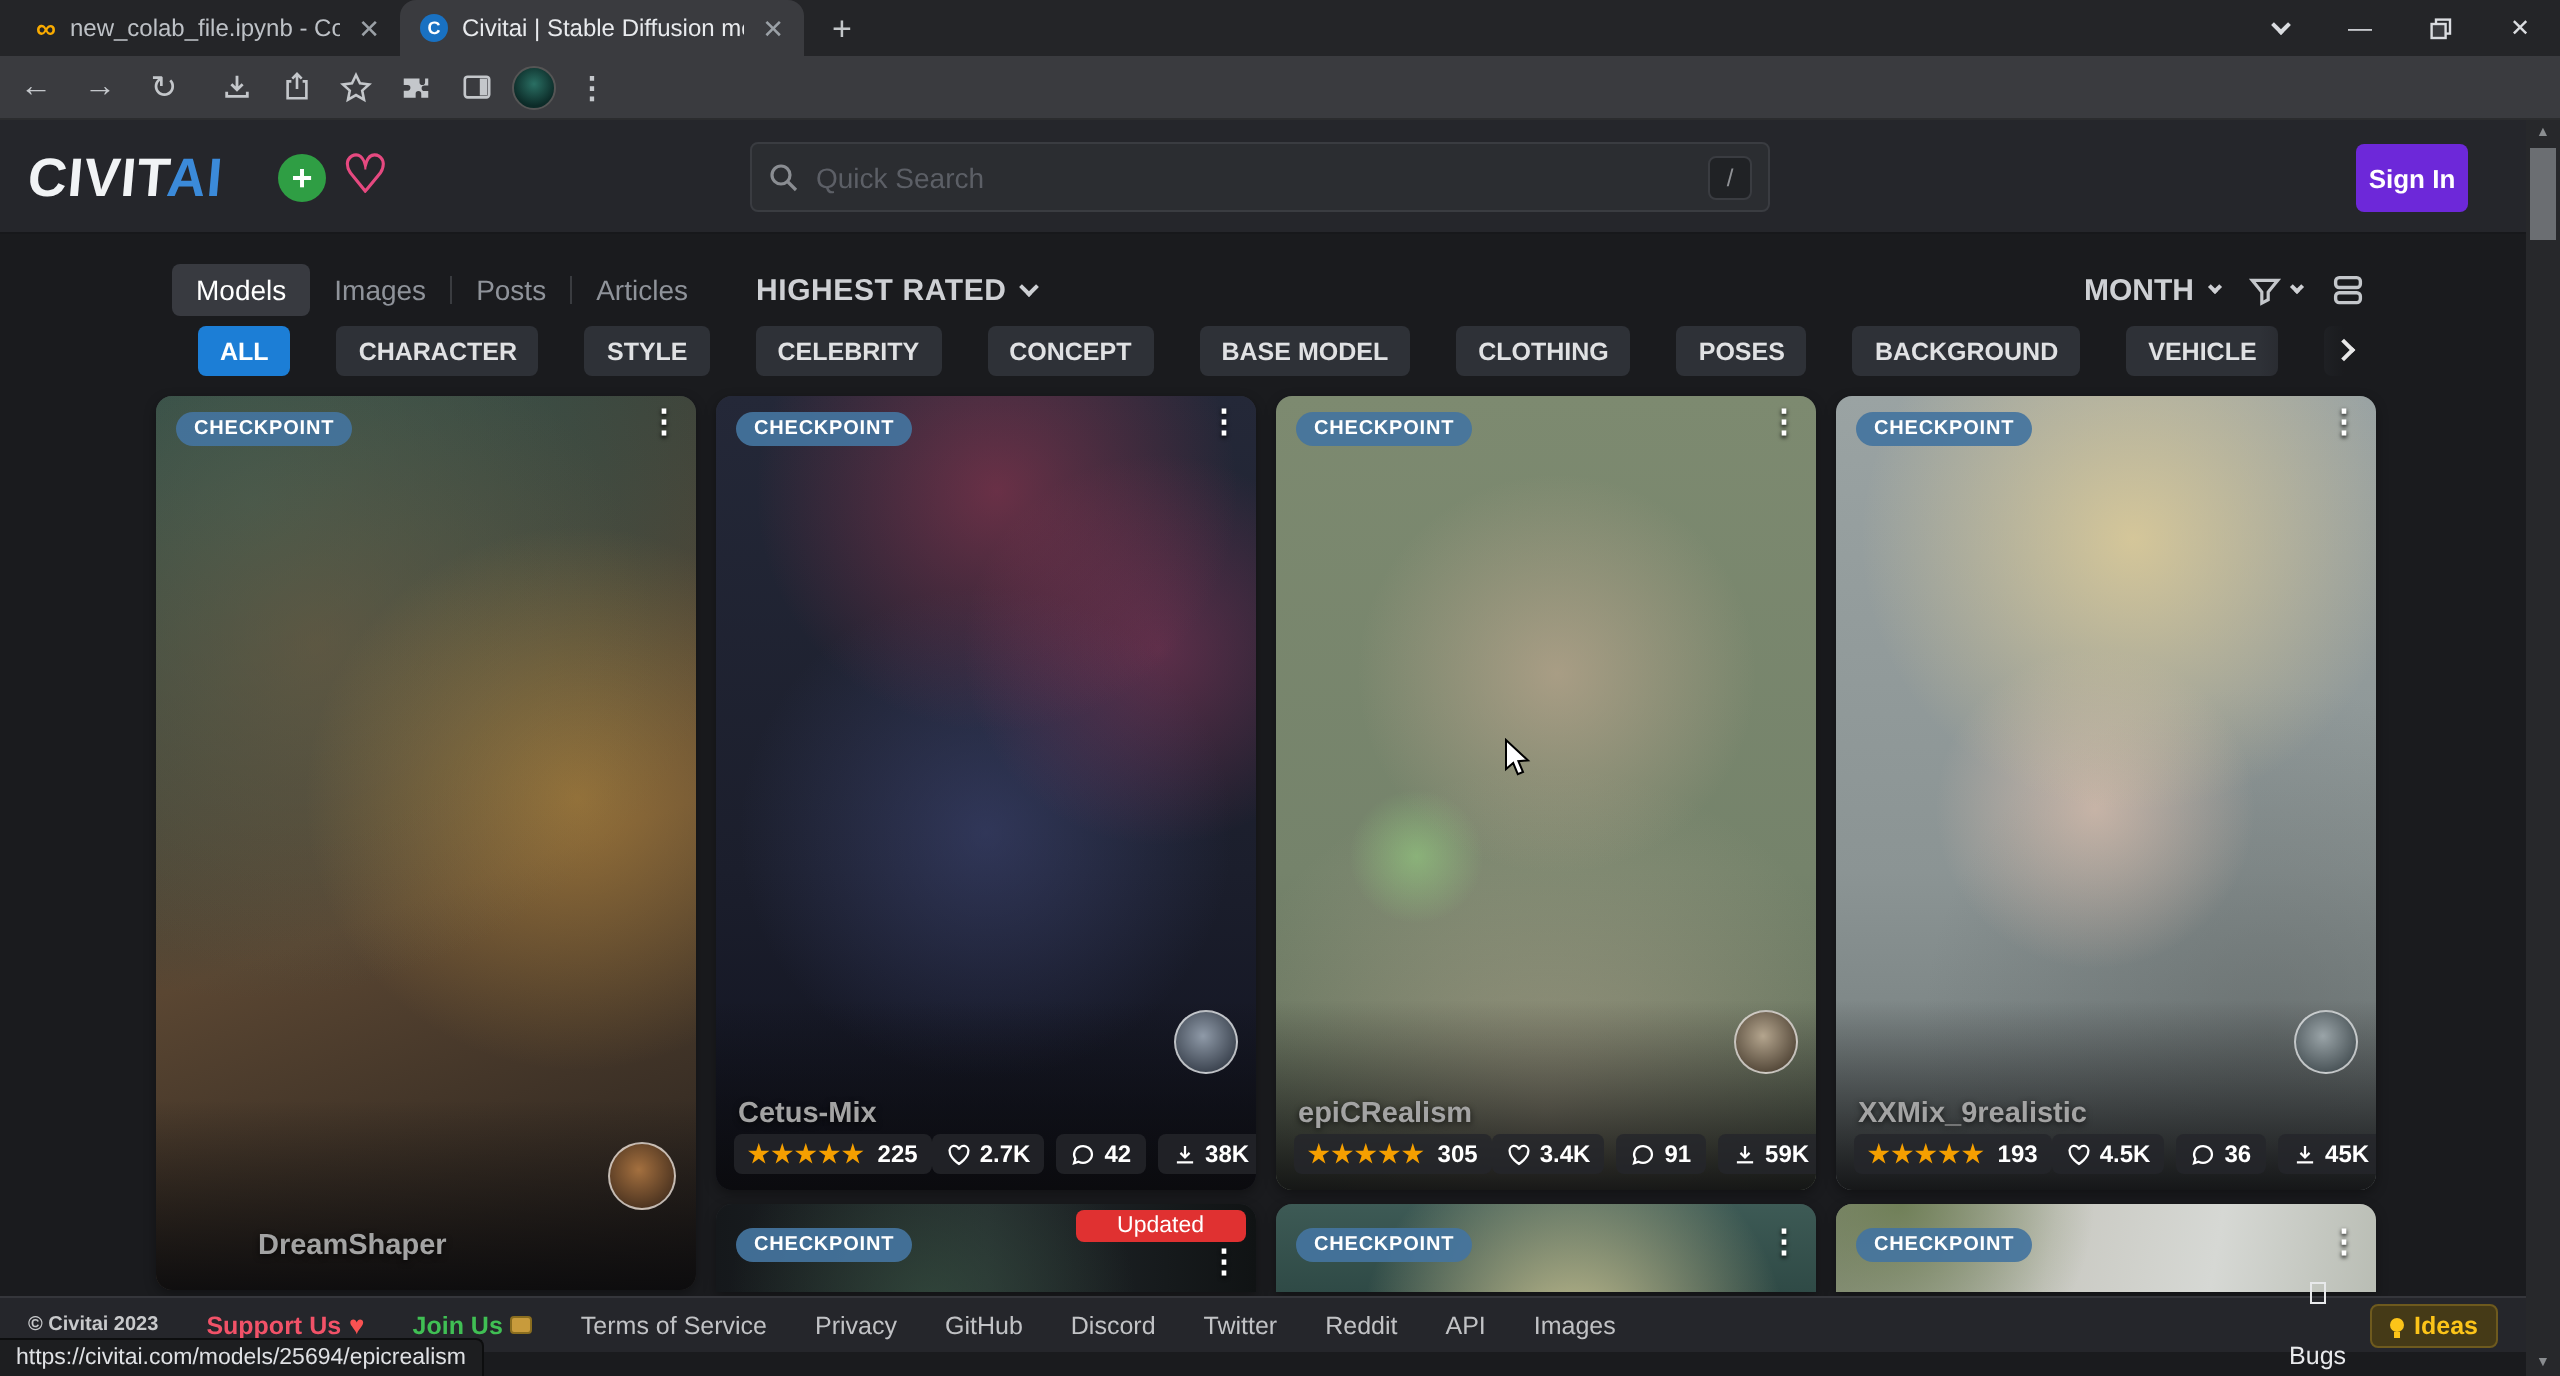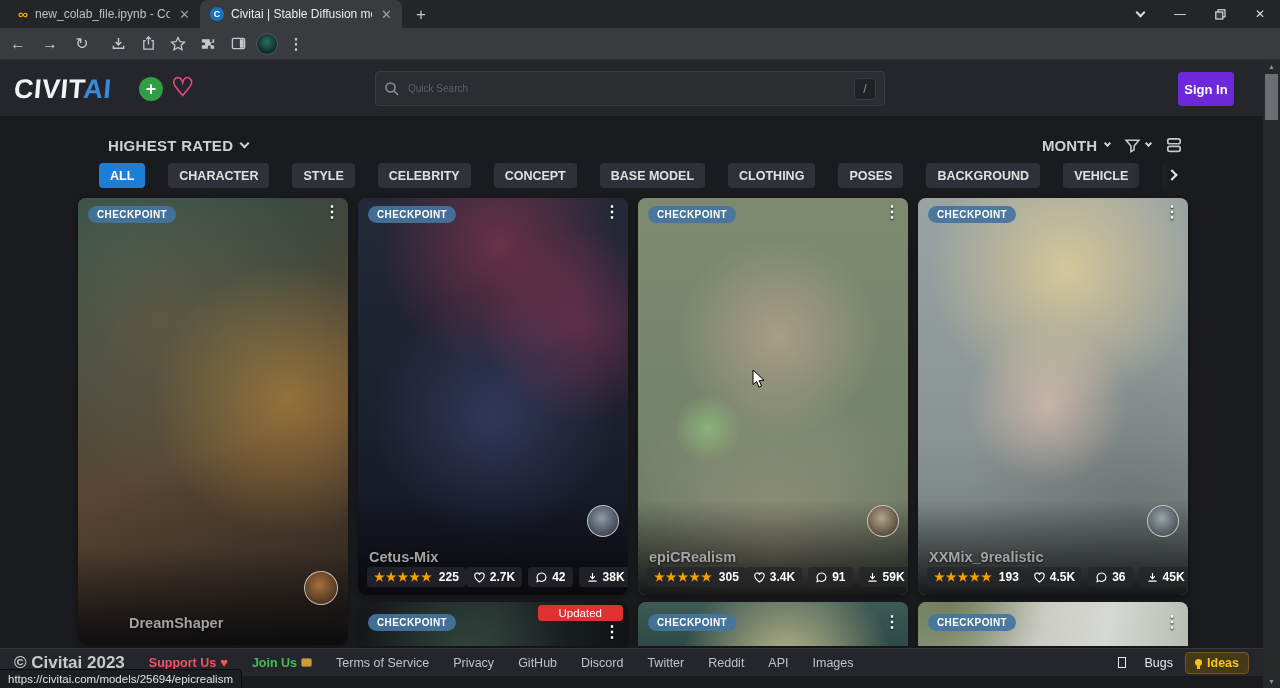--- a/index.html
+++ b/index.html
@@ -41,21 +41,21 @@
   .siteheader { left:0; top:60px; width:1280px; height:57px; background:#25262b; border-bottom:1px solid #17181b; }
   .logo { position:absolute; left:14px; top:14px; font-size:27px; font-weight:800; letter-spacing:.5px;
           transform:skewX(-5deg); }
   .logo .civit { color:#f1f3f5; } .logo .ai { color:#3b8ad9; }
   .plusbtn { position:absolute; left:139px; top:77px; width:24px; height:24px; border-radius:50%;
              background:#2f9e44; color:#fff; font-size:18px; font-weight:bold; display:flex; align-items:center;
              justify-content:center; line-height:1; }
   .heartbtn { position:absolute; left:171px; top:72px; color:#e64980; font-size:26px; font-weight:bold; }
   .searchbox { position:absolute; left:375px; top:71px; width:510px; height:35px; background:#2b2d31;
                border:1px solid #3a3c41; border-radius:4px; display:flex; align-items:center; padding:0 8px; gap:8px; }
-  .searchbox input { flex:1; background:transparent; border:none; outline:none; color:#c1c2c5; font-size:10px;
+  .searchbox input { flex:1; background:transparent; border:none; outline:none; color:#c1c2c5; font-size:14px;
                      font-family:"Liberation Sans", sans-serif; }
   .searchbox input::placeholder { color:#5c5f66; }
   .slash { width:22px; height:22px; background:#202225; border:1px solid #3a3c41; border-radius:4px;
            color:#909296; font-size:12px; display:flex; align-items:center; justify-content:center; }
   .signin { position:absolute; left:1178px; top:72px; width:56px; height:34px; background:#6d28d9;
             border-radius:4px; color:#fff; font-size:13px; font-weight:600; display:flex; align-items:center;
             justify-content:center; }
 
   
   .navrow { left:86px; top:131px; height:28px; display:flex; align-items:center; }
@@ -100,28 +100,28 @@
   .pill { background:rgba(37,38,43,.82); border-radius:4px; padding:3px 7px; display:flex; align-items:center;
           gap:4px; color:#fff; font-size:12px; font-weight:bold; }
   .pill .stars { color:#f59f00; font-size:12px; letter-spacing:1px; margin-right:2px; }
   .statgroup { display:flex; gap:6px; }
   .updated { position:absolute; top:3px; right:5px; background:#e03131; color:#fff; font-size:11.5px;
              padding:2px 21px; border-radius:4px; z-index:2; }
 
   
   .sitefooter { left:0; top:648px; width:1263px; height:28px; background:#25262b; border-top:1px solid #35363b;
                 display:flex; align-items:center; padding:0 14px; gap:24px; }
-  .copyright { font-size:17px; font-weight:bold; color:#c8c9cb;text-align:center; }
+  .copyright { font-size:10px; font-weight:bold; color:#c8c9cb;text-align:center; }
   .flink { font-size:12.5px; color:#c1c2c5; display:flex; align-items:center; gap:4px; }
   .flink.red { color:#f25268; font-weight:600; }
   .flink.green { color:#40bf54; font-weight:600; }
   .heart-glyph { color:#fa5252; font-size:13px; }
   .gift-glyph { width:11px; height:9px; background:#c89b3c; border:1px solid #8a6d1f; border-radius:2px; display:inline-block; }
   .footer-right { margin-left:auto; display:flex; align-items:center; gap:12px; }
-  .bugs { color:#e8e9eb; font-size:12.5px; display:flex; align-items:center; gap:19px; }
+  .bugs { color:#e8e9eb; font-size:12.5px; display:flex; align-items:center; gap:19px;flex-direction:column; }
   .bug-glyph { width:8px; height:11px; border:1.2px solid #e8e9eb; display:inline-block; }
   .ideas { background:#453a17; border:1px solid #6e5a1e; border-radius:4px; height:22px; padding:0 9px;
            display:flex; align-items:center; gap:5px; color:#fcc419; font-size:12.5px; font-weight:600; }
   .bulb { width:7px; height:7px; border-radius:50%; background:#fcc419; position:relative; }
   .bulb:after { content:""; position:absolute; left:2px; top:7px; width:3px; height:3px; background:#fcc419; }
 
   .statusbubble { left:0; top:669px; height:19px; background:#1d1e20; border:1px solid #0d0e0f; border-left:none;
                   border-bottom:none; border-radius:0 4px 0 0; display:flex; align-items:center; padding:0 8px;
                   color:#dfe1e4; font-size:11.5px; z-index:5; }
 
@@ -213,20 +213,28 @@
   <svg width="16" height="16" viewBox="0 0 16 16">
     <circle cx="6.5" cy="6.5" r="4.5" fill="none" stroke="#8a8d92" stroke-width="1.6"></circle>
     <path d="M10 10 14 14" stroke="#8a8d92" stroke-width="1.6"></path>
   </svg>
   <input type="text" placeholder="Quick Search" style="">
   <span class="slash">/</span>
 </div>
 <div class="signin">Sign In</div>
 
 <div class="abs navrow">
+  <div class="seg">
+    <span class="item active">Models</span>
+    <span class="item">Images</span>
+    <span class="divider"></span>
+    <span class="item">Posts</span>
+    <span class="divider"></span>
+    <span class="item">Articles</span>
+  </div>
   <div class="sort">
     <span>HIGHEST RATED</span>
     <span class="chev"></span>
   </div>
 </div>
 <div class="navright">
   <div class="period">
     <span>MONTH</span>
     <span class="chev sm"></span>
   </div>

